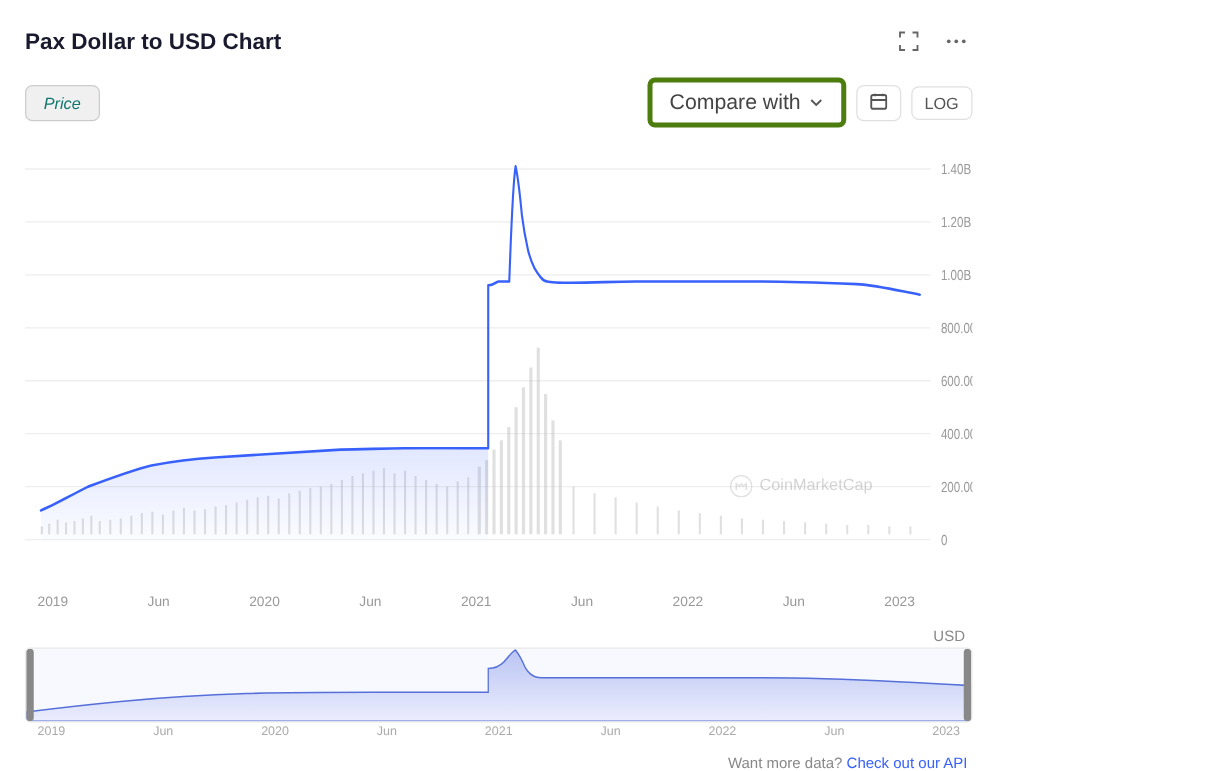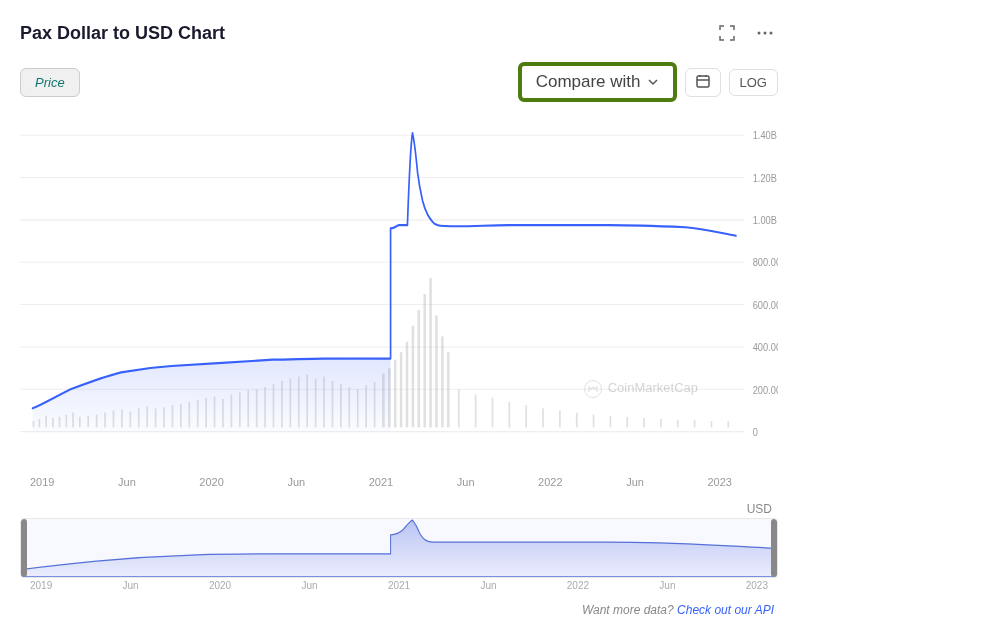--- a/index.html
+++ b/index.html
@@ -150,21 +150,20 @@
       cursor: ew-resize;
     }
     .mini-handle-left { left: 0; }
     .mini-handle-right { right: 0; }
     .bottom-footer {
       text-align: right;
       font-size: 12px;
       color: #888;
       margin-top: 10px;
       padding-right: 4px;
-      font-style: italic;
     }
     .bottom-footer a {
       color: #3861fb;
       text-decoration: none;
     }
     .currency-label {
       font-size: 12px;
       color: #888;
       text-align: right;
       padding-right: 6px;

